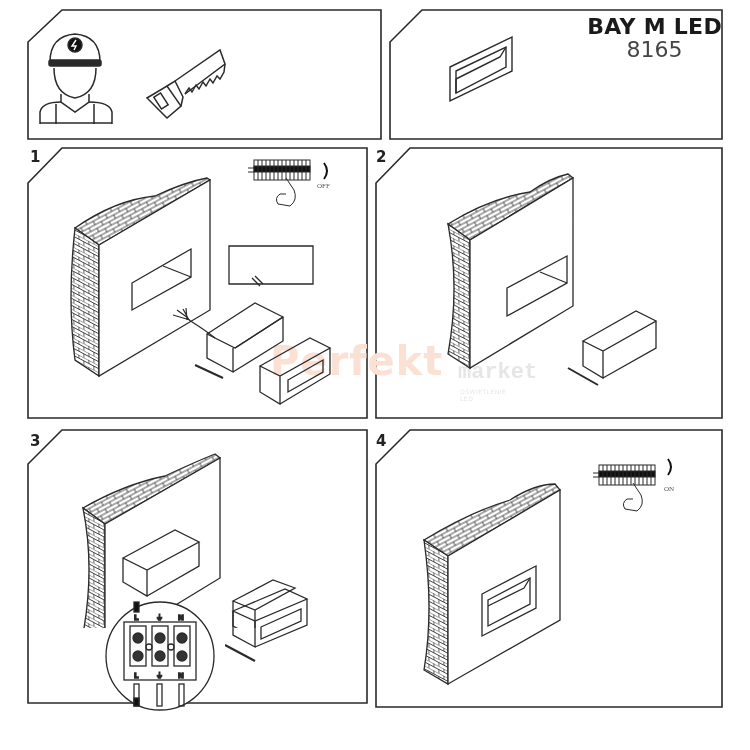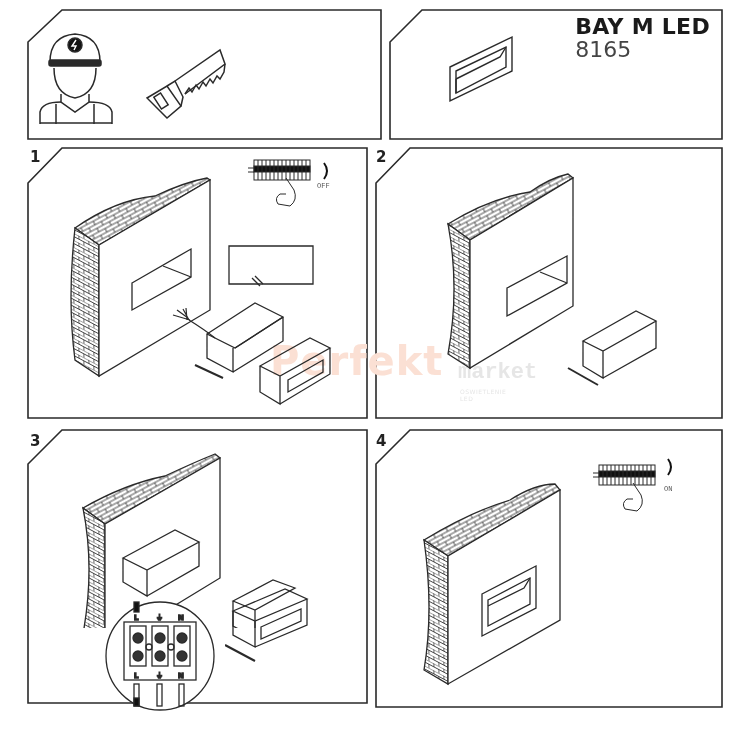--- a/index.html
+++ b/index.html
@@ -1,22 +1,22 @@
 <!DOCTYPE html>
 <html><head>
 <meta charset="utf-8">
 <style>
   html, body { margin:0; padding:0; background:#ffffff; }
   body { width:750px; height:750px; position:relative; overflow:hidden; font-family:"Liberation Sans", sans-serif; }
   .panel-svg { position:absolute; left:0; top:0; width:750px; height:750px; }
   .step-num { position:absolute; font-family:"DejaVu Sans", sans-serif; font-weight:bold; font-size:15px; color:#222; }
-  .title { position:absolute; right:40px; top:14px; text-align:left; }
+  .title { position:absolute; right:28px; top:14px; text-align:center; }
   .title .name { font-family:"DejaVu Sans", sans-serif; font-weight:bold; font-size:22px; color:#1a1a1a; letter-spacing:0.3px; }
   .title .code { font-family:"DejaVu Sans", sans-serif; font-size:22px; color:#444; margin-top:-2px; }
-  .sw-label { position:absolute; font-family:Liberation Mono, monospace; font-size:7px; color:#555; }
+  .sw-label { position:absolute; font-family:Liberation Serif, serif; font-size:7px; color:#555; }
   .term-label { font-family:"DejaVu Sans", sans-serif; font-weight:bold; font-size:7px; fill:#222; }
   .wm { position:absolute; pointer-events:none; }
   .wm .big { font-family:"DejaVu Sans", sans-serif; font-weight:bold; font-size:40px; color:#fbe0d4; letter-spacing:1px;margin-left:48px; }
   .wm .market { font-family:Liberation Mono, monospace; font-weight:bold; font-size:22px; color:#e6e6e6; position:absolute; left:236px; top:22px; }
   .wm .sub { font-family:"DejaVu Sans", sans-serif; font-size:6px; color:#e6e6e6; position:absolute; left:238px; top:50px; letter-spacing:0.5px; }
 </style>
 </head>
 <body>
 
 <svg class="panel-svg" viewBox="0 0 750 750" xmlns="http://www.w3.org/2000/svg">

